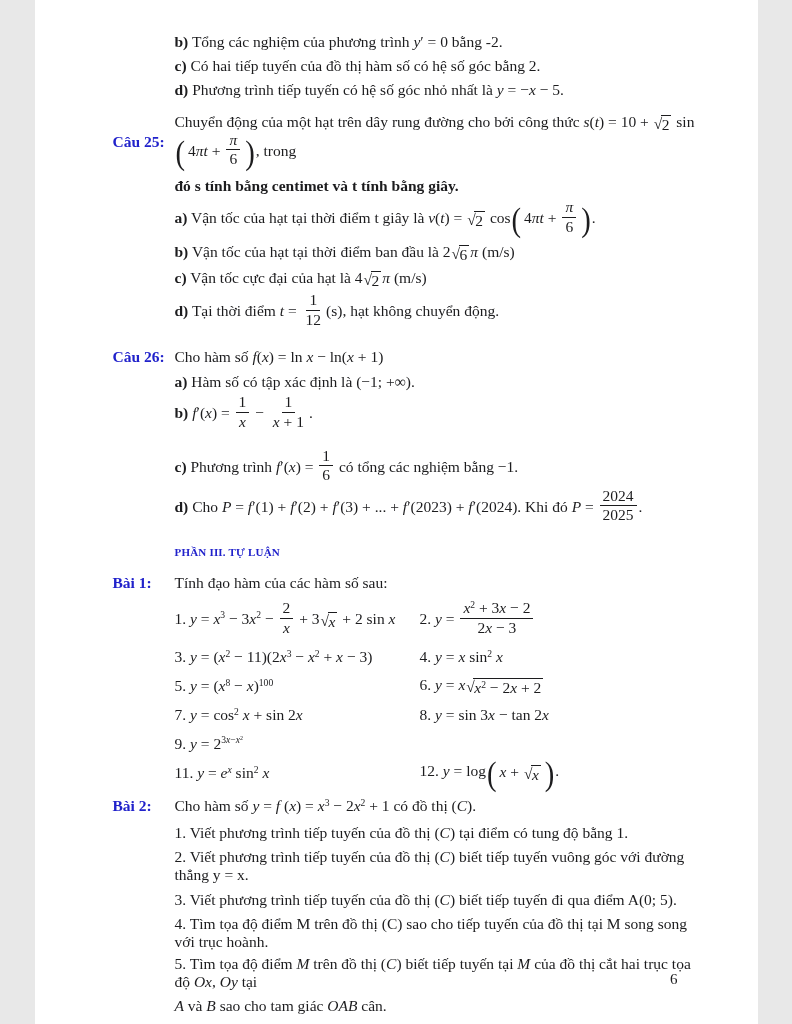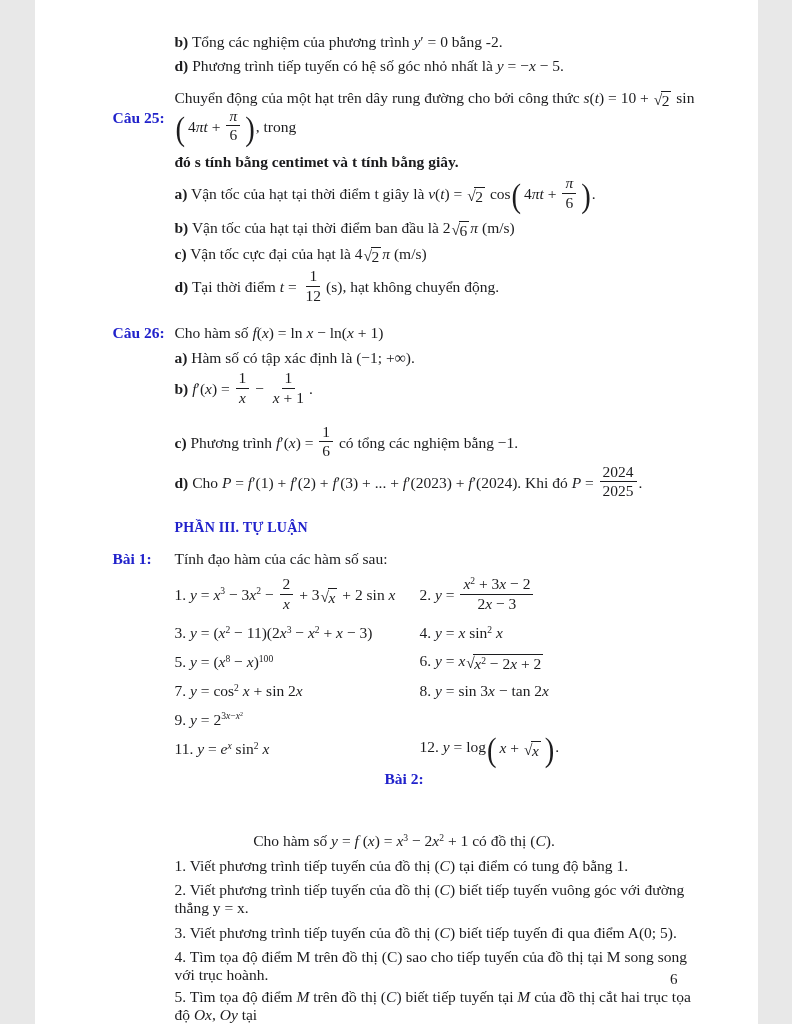--- a/index.html
+++ b/index.html
@@ -7,21 +7,21 @@
     width:723px;height:1024px;background:#ffffff;position:relative;overflow:hidden;
     font-family:"Liberation Serif", serif;font-size:15.5px;color:#1c1c1e;margin:0 auto;
   }
   .doc{position:absolute;left:0;top:30px;width:100%;box-sizing:border-box;padding:0 62px 0 78px;}
   .line{display:flex;align-items:center;min-height:23px;margin-bottom:1px;}
   .lab{flex:0 0 62px;font-weight:bold;color:var(--accent,#2122cb);align-self:center;}
   .cnt{flex:1;}
   .cnt.cols{display:flex;align-items:center;}
   .col1{flex:0 0 245px;}
   .col2{flex:1;}
-  .head .cnt{color:var(--accent,#2122cb);font-weight:bold;font-size:14px;letter-spacing:0.2px;}
+  .head .cnt{color:var(--accent,#2122cb);font-weight:bold;font-size:11px;letter-spacing:0.2px;}
   .mb{font-weight:bold;}
   .mi{font-style:italic;}
   .msup{font-size:62%;vertical-align:0.55em;line-height:0;}
   .msub{font-size:62%;vertical-align:-0.25em;line-height:0;}
   .fr{display:inline-flex;flex-direction:column;align-items:center;vertical-align:middle;margin:0 2px;transform:translateY(-2px);}
   .fn{border-bottom:1px solid currentColor;padding:0 3px;line-height:1.2;}
   .fd{padding:0 3px;line-height:1.2;}
   .sq{display:inline-flex;align-items:flex-start;vertical-align:middle;margin:0 1px;transform:translateY(1px);}
   .rsym{line-height:1.15;}
   .rc{border-top:1px solid currentColor;line-height:1.15;padding:0 2px 0 1px;margin-left:-1.5px;}
@@ -34,20 +34,24 @@
 <body>
 
 <div class="page">
   <div class="doc">
       <div class="line">
         <span class="lab"></span>
         <div class="cnt"><span class="mb">b)</span><span class="mt"> Tổng các nghiệm của phương trình </span><span class="mi">y</span><span class="mt">′ = 0  bằng -2.</span></div>
       </div>
       <div class="line">
         <span class="lab"></span>
+        <div class="cnt"><span class="mb">c)</span><span class="mt"> Có hai tiếp tuyến của đồ thị hàm số có hệ số góc bằng 2.</span></div>
+      </div>
+      <div class="line">
+        <span class="lab"></span>
         <div class="cnt"><span class="mb">d)</span><span class="mt"> Phương trình tiếp tuyến có hệ số góc nhỏ nhất là </span><span class="mi">y</span><span class="mt"> = −</span><span class="mi">x</span><span class="mt"> − 5.</span></div>
       </div>
       <div class="line" style="margin-top: 12px;">
         <span class="lab">Câu 25:</span>
         <div class="cnt"><span class="mt">Chuyển động của một hạt trên dây rung đường cho bởi công thức </span><span class="mi">s</span><span class="mt">(</span><span class="mi">t</span><span class="mt">) = 10 + </span><span class="sq">
             <span class="rsym">√</span>
             <span class="rc"><span class="mt">2</span></span>
           </span><span class="mt"> sin</span><span class="pg">
             <span class="bp">(</span>
             <span class="pc"><span class="mt">4</span><span class="mi">πt</span><span class="mt"> + </span><span class="fr">
@@ -189,21 +193,21 @@
           <div class="col2"><span class="mt">12. </span><span class="mi">y</span><span class="mt"> = log</span><span class="pg">
               <span class="bp">(</span>
               <span class="pc"><span class="mi">x</span><span class="mt"> + </span><span class="sq">
                   <span class="rsym">√</span>
                   <span class="rc"><span class="mi">x</span></span>
                 </span></span>
               <span class="bp">)</span>
             </span><span class="mt">.</span></div>
         </div>
       </div>
-      <div class="line" style="margin-top: 10px; flex-direction: column;">
+      <div class="line" style="margin-top: 10px;">
         <span class="lab">Bài 2:</span>
         <div class="cnt"><span class="mt">Cho hàm số </span><span class="mi">y</span><span class="mt"> = </span><span class="mi">f</span><span class="mt"> (</span><span class="mi">x</span><span class="mt">) = </span><span class="mi">x</span><span class="msup"><span class="mt">3</span></span><span class="mt"> − 2</span><span class="mi">x</span><span class="msup"><span class="mt">2</span></span><span class="mt"> + 1 có đồ thị (</span><span class="mi">C</span><span class="mt">).</span></div>
       </div>
       <div class="line" style="margin-top: 4px; justify-content: flex-end;">
         <span class="lab"></span>
         <div class="cnt"><span class="mt">1. Viết phương trình tiếp tuyến của đồ thị (</span><span class="mi">C</span><span class="mt">) tại điểm có tung độ bằng 1.</span></div>
       </div>
       <div class="line" style="margin-top: 4px;">
         <span class="lab"></span>
         <div class="cnt"><span class="mt">2. Viết phương trình tiếp tuyến của đồ thị (</span><span class="mi">C</span><span class="mt">) biết tiếp tuyến vuông góc với đường thẳng y = x.</span></div>

